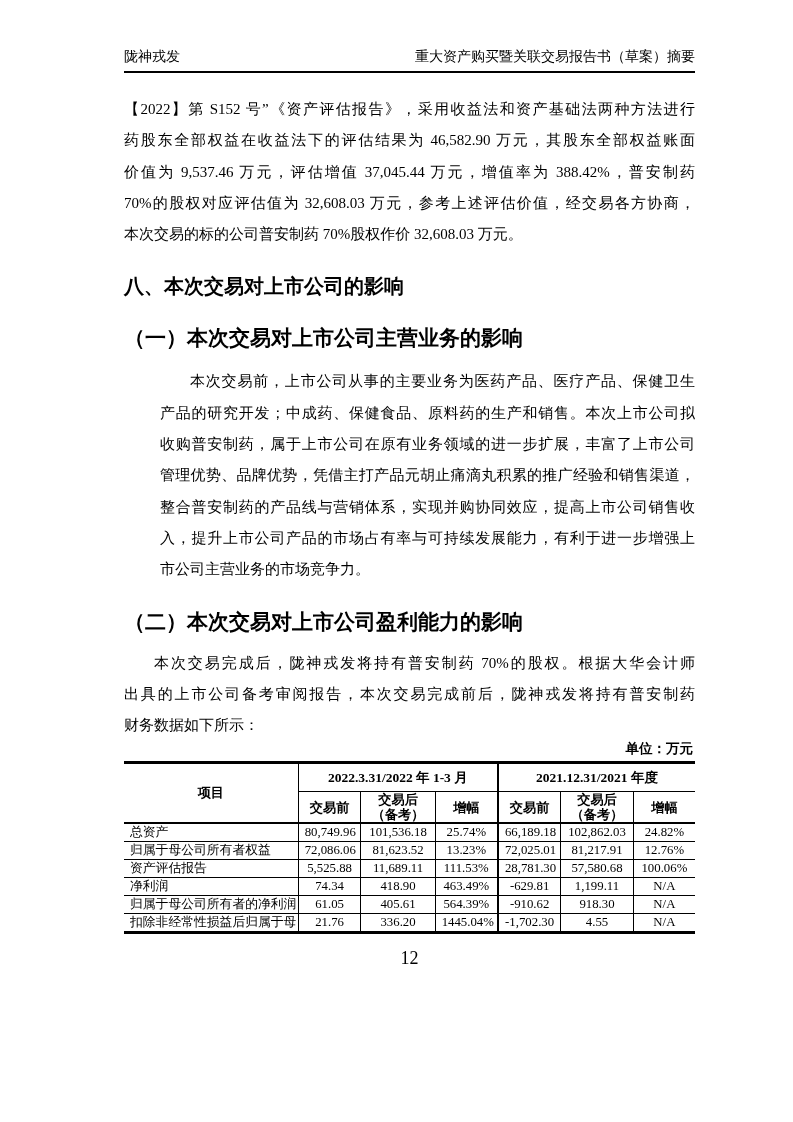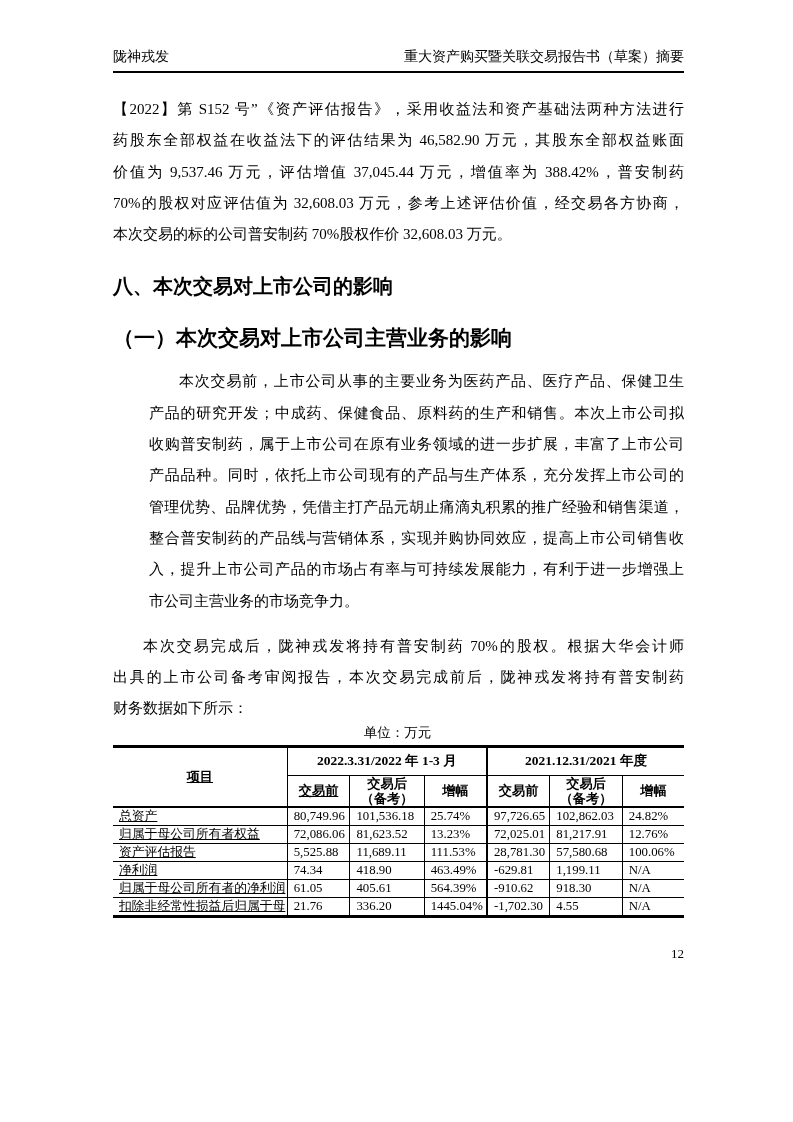--- a/index.html
+++ b/index.html
@@ -8,21 +8,21 @@
     width: 793px;
     height: 1122px;
     background: #ffffff;
     color: #000000;
     font-family: "Liberation Serif", "DejaVu Serif", serif;
     overflow: hidden;
     box-sizing: border-box;
   }
   .content {
     position: absolute;
-    left: 113px;
+    left: 124px;
     width: 571px;
     top: 0;
   }
   
   .doc-header {
     padding-top: 48px;
     display: flex;
     justify-content: space-between;
     align-items: flex-end;
     font-size: 14px;
@@ -56,69 +56,70 @@
   h2.subsec {
     font-family: "Liberation Sans", "DejaVu Sans", sans-serif;
     font-size: 21px;
     font-weight: bold;
     margin: 26px 0 0 0;
     line-height: 24px;
   }
   h2.subsec2 { margin-top: 24px; }
   .unit-row {
     margin-top: -2px;
-    text-align: center;
+    text-align: right;
     font-size: 13.5px;
     line-height: 20px;
     padding-right: 2px;
+    font-weight: bold;
   }
   
   table.fin {
     width: 571px;
     margin-top: 2px;
     border-collapse: collapse;
     table-layout: fixed;
     border-top: 3px solid #000;
     border-bottom: 3px solid #000;
     font-size: 12.8px;
   }
   table.fin td {
     border: 1px solid #000;
     padding: 0 6px;
     height: 14px;
     vertical-align: middle;
     box-sizing: border-box;
     overflow: hidden;
     white-space: nowrap;
   }
-  table.fin td:first-child { border-left: none; text-decoration: underline; }
+  table.fin td:first-child { border-left: none; }
   table.fin td:last-child { border-right: none; }
   table.fin .hcell {
     font-family: "Liberation Sans", "DejaVu Sans", sans-serif;
     font-weight: bold;
     text-align: center;
     font-size: 13.2px;
   }
   table.fin .group {
     font-weight: bold;
     text-align: center;
     height: 29px;
     font-size: 13.5px;
   }
   table.fin .sub { height: 15px; line-height: 15px; margin-top: 20px; }
   table.fin .h2row td { border-bottom: 2px solid #000; }
   table.fin td.itemhead { border-bottom: 2px solid #000; }
   table.fin td.gsep { border-left: 2px solid #000; }
-  table.fin .num { text-align: left; }
+  table.fin .num { text-align: center; }
   table.fin .lbl { text-align: left; }
   
   .doc-footer {
-    margin-top: 27px;
-    text-align: right;
-    font-size: 13px;
+    margin-top: 15px;
+    text-align: center;
+    font-size: 18px;
     line-height: 18px;
   }
 </style>
 </head>
 <body>
 
 <div class="page">
   <div class="content">
 
     <div class="doc-header">
@@ -135,27 +136,27 @@
     </div>
 
     <h1 class="sec">八、本次交易对上市公司的影响</h1>
 
     <h2 class="subsec">（一）本次交易对上市公司主营业务的影响</h2>
 
     <div class="para p2">
       <div class="pline firstline">本次交易前，上市公司从事的主要业务为医药产品、医疗产品、保健卫生</div>
       <div class="pline">产品的研究开发；中成药、保健食品、原料药的生产和销售。本次上市公司拟</div>
       <div class="pline">收购普安制药，属于上市公司在原有业务领域的进一步扩展，丰富了上市公司</div>
-      <div class="pline">产品品种。同时，依托上市公司现有的产品与生产体系，充分发挥上市公司的</div>
       <div class="pline">管理优势、品牌优势，凭借主打产品元胡止痛滴丸积累的推广经验和销售渠道，</div>
       <div class="pline">整合普安制药的产品线与营销体系，实现并购协同效应，提高上市公司销售收</div>
       <div class="pline">入，提升上市公司产品的市场占有率与可持续发展能力，有利于进一步增强上</div>
       <div class="pline lastline">市公司主营业务的市场竞争力。</div>
     </div>
 
+    <h2 class="subsec subsec2">（二）本次交易对上市公司盈利能力的影响</h2>
 
     <div class="para p3">
       <div class="pline firstline">本次交易完成后，陇神戎发将持有普安制药 70%的股权。根据大华会计师</div>
       <div class="pline">出具的上市公司备考审阅报告，本次交易完成前后，陇神戎发将持有普安制药</div>
       <div class="pline lastline">财务数据如下所示：</div>
     </div>
 
     <div class="unit-row">
       <span>单位：万元</span>
     </div>
@@ -182,21 +183,21 @@
         <td class="hcell sub">增幅</td>
         <td class="hcell sub gsep">交易前</td>
         <td class="hcell sub"><span>交易后</span><br><span>（备考）</span></td>
         <td class="hcell sub">增幅</td>
       </tr>
       <tr>
         <td class="lbl">总资产</td>
         <td class="num">80,749.96</td>
         <td class="num">101,536.18</td>
         <td class="num">25.74%</td>
-        <td class="num gsep">97,726.65</td>
+        <td class="num gsep">66,189.18</td>
         <td class="num">102,862.03</td>
         <td class="num">24.82%</td>
       </tr>
       <tr>
         <td class="lbl">归属于母公司所有者权益</td>
         <td class="num">72,086.06</td>
         <td class="num">81,623.52</td>
         <td class="num">13.23%</td>
         <td class="num gsep">72,025.01</td>
         <td class="num">81,217.91</td>

